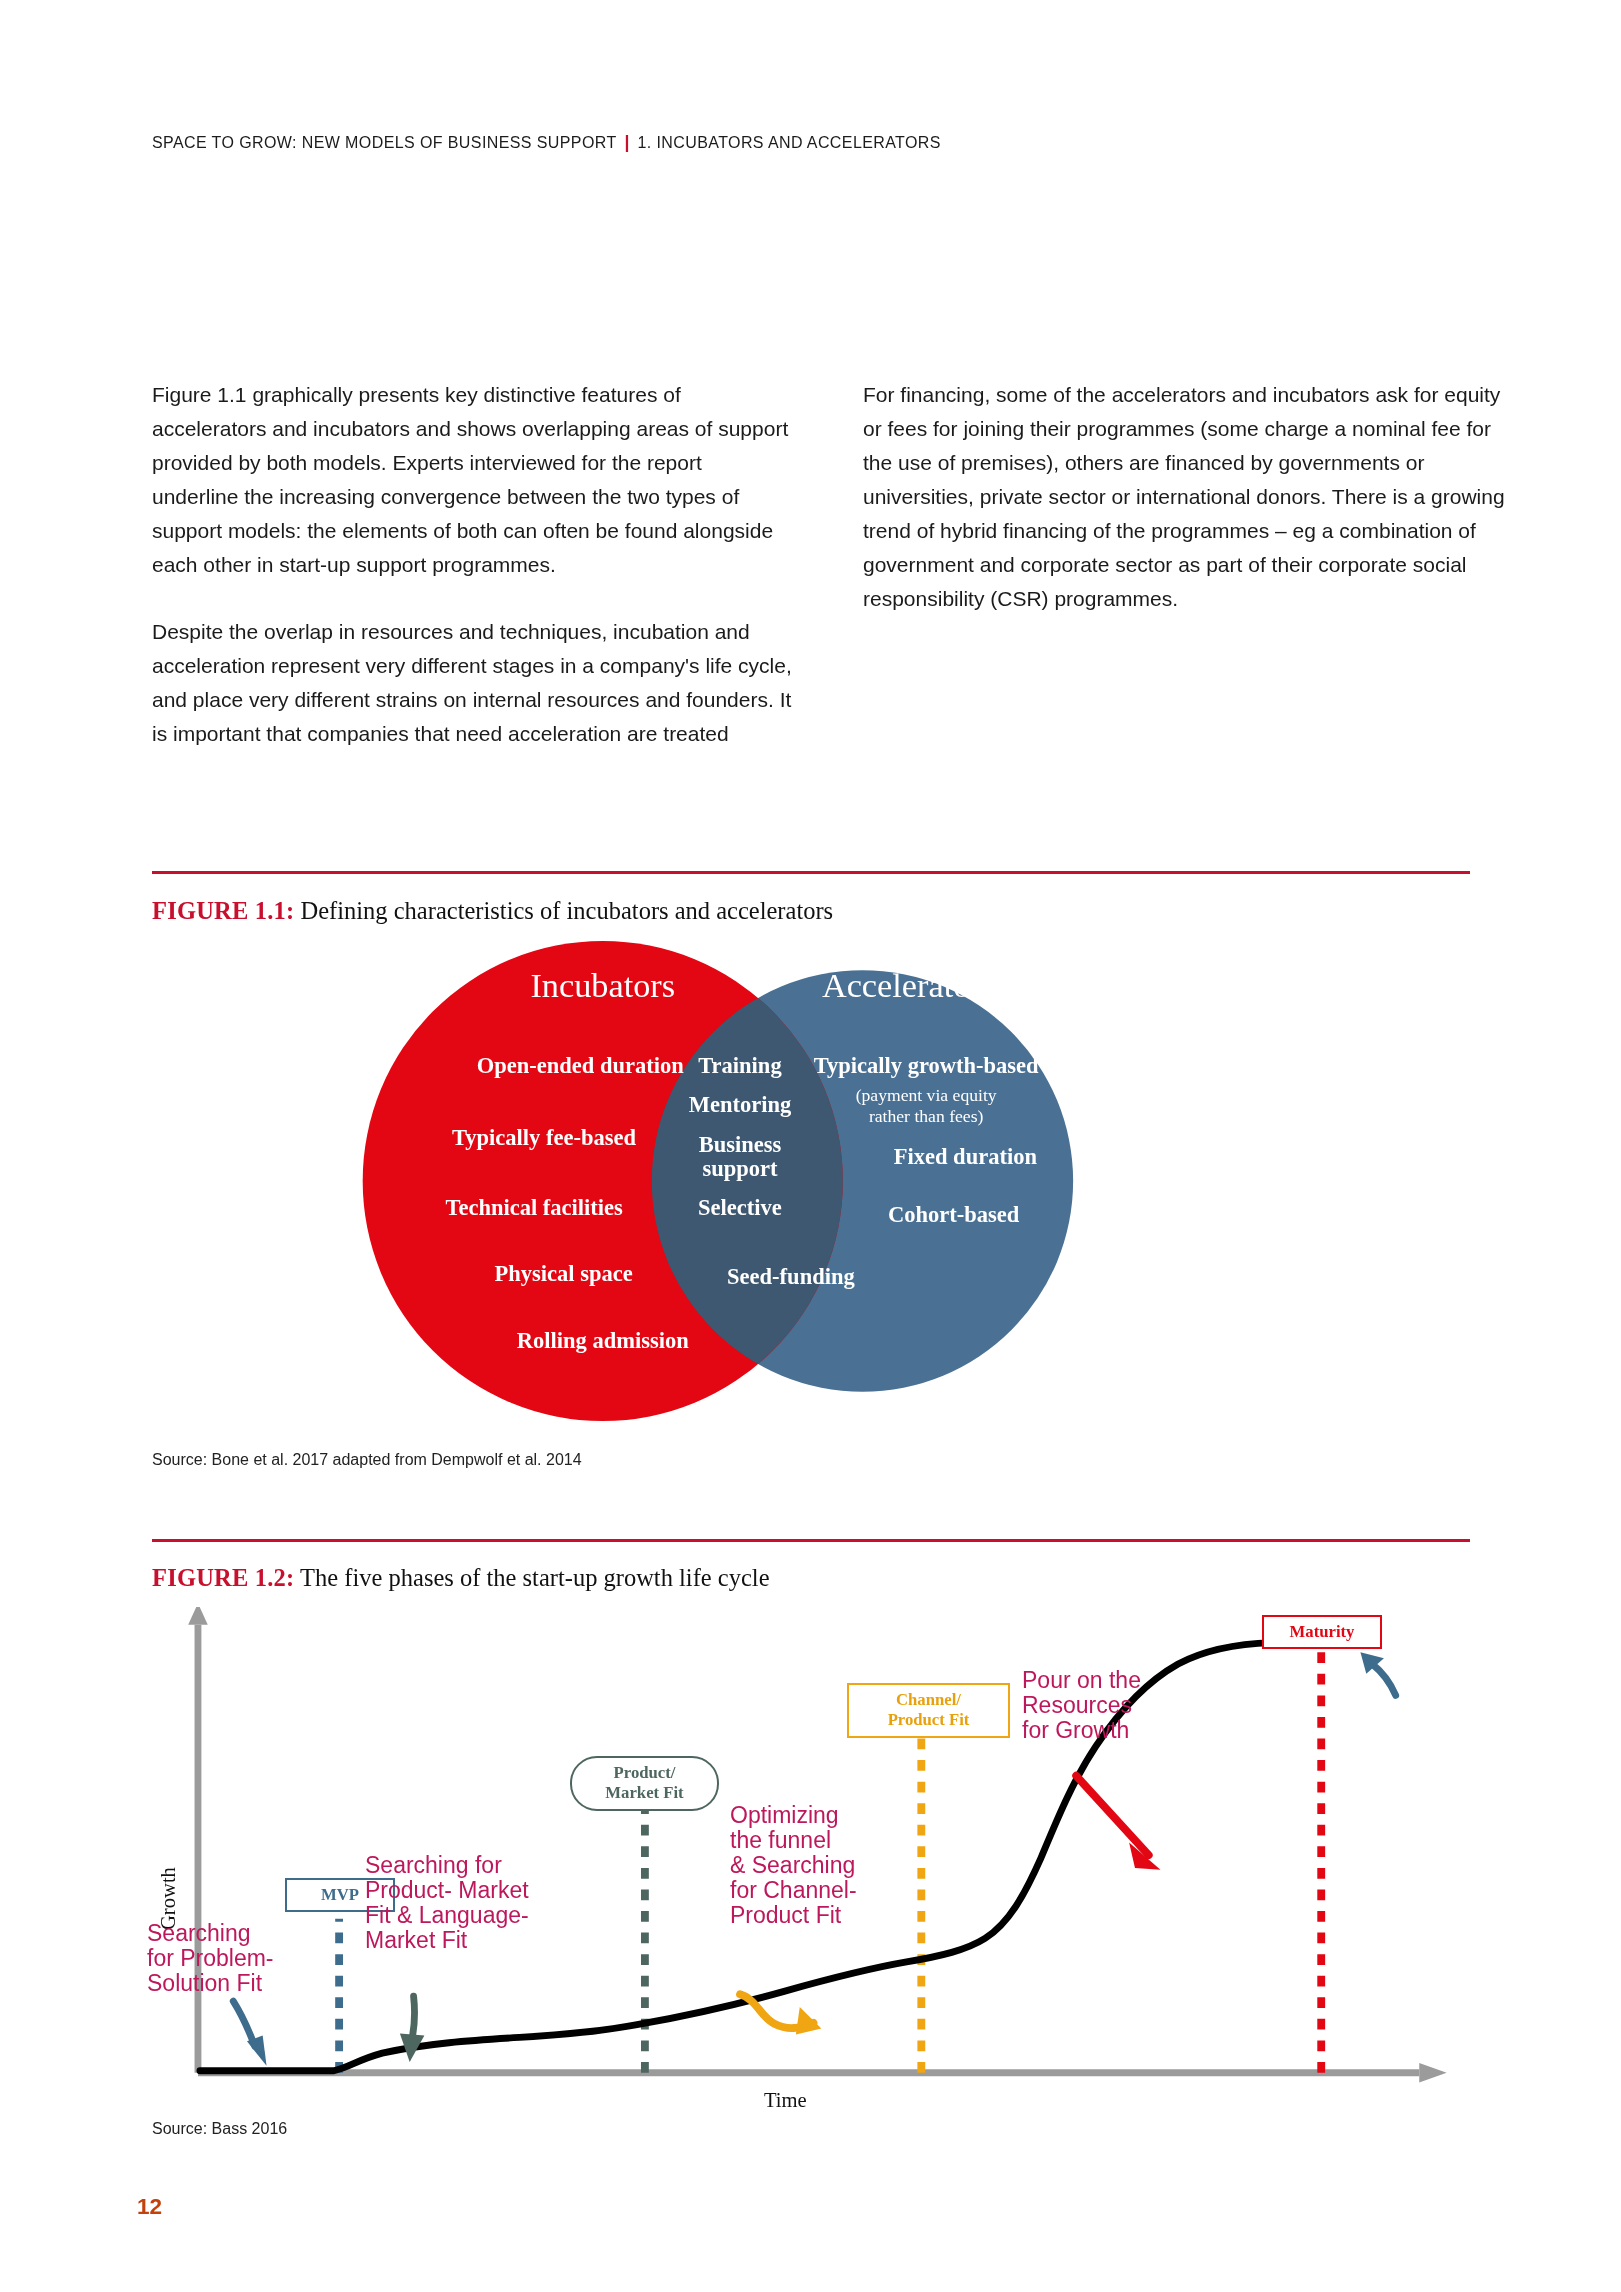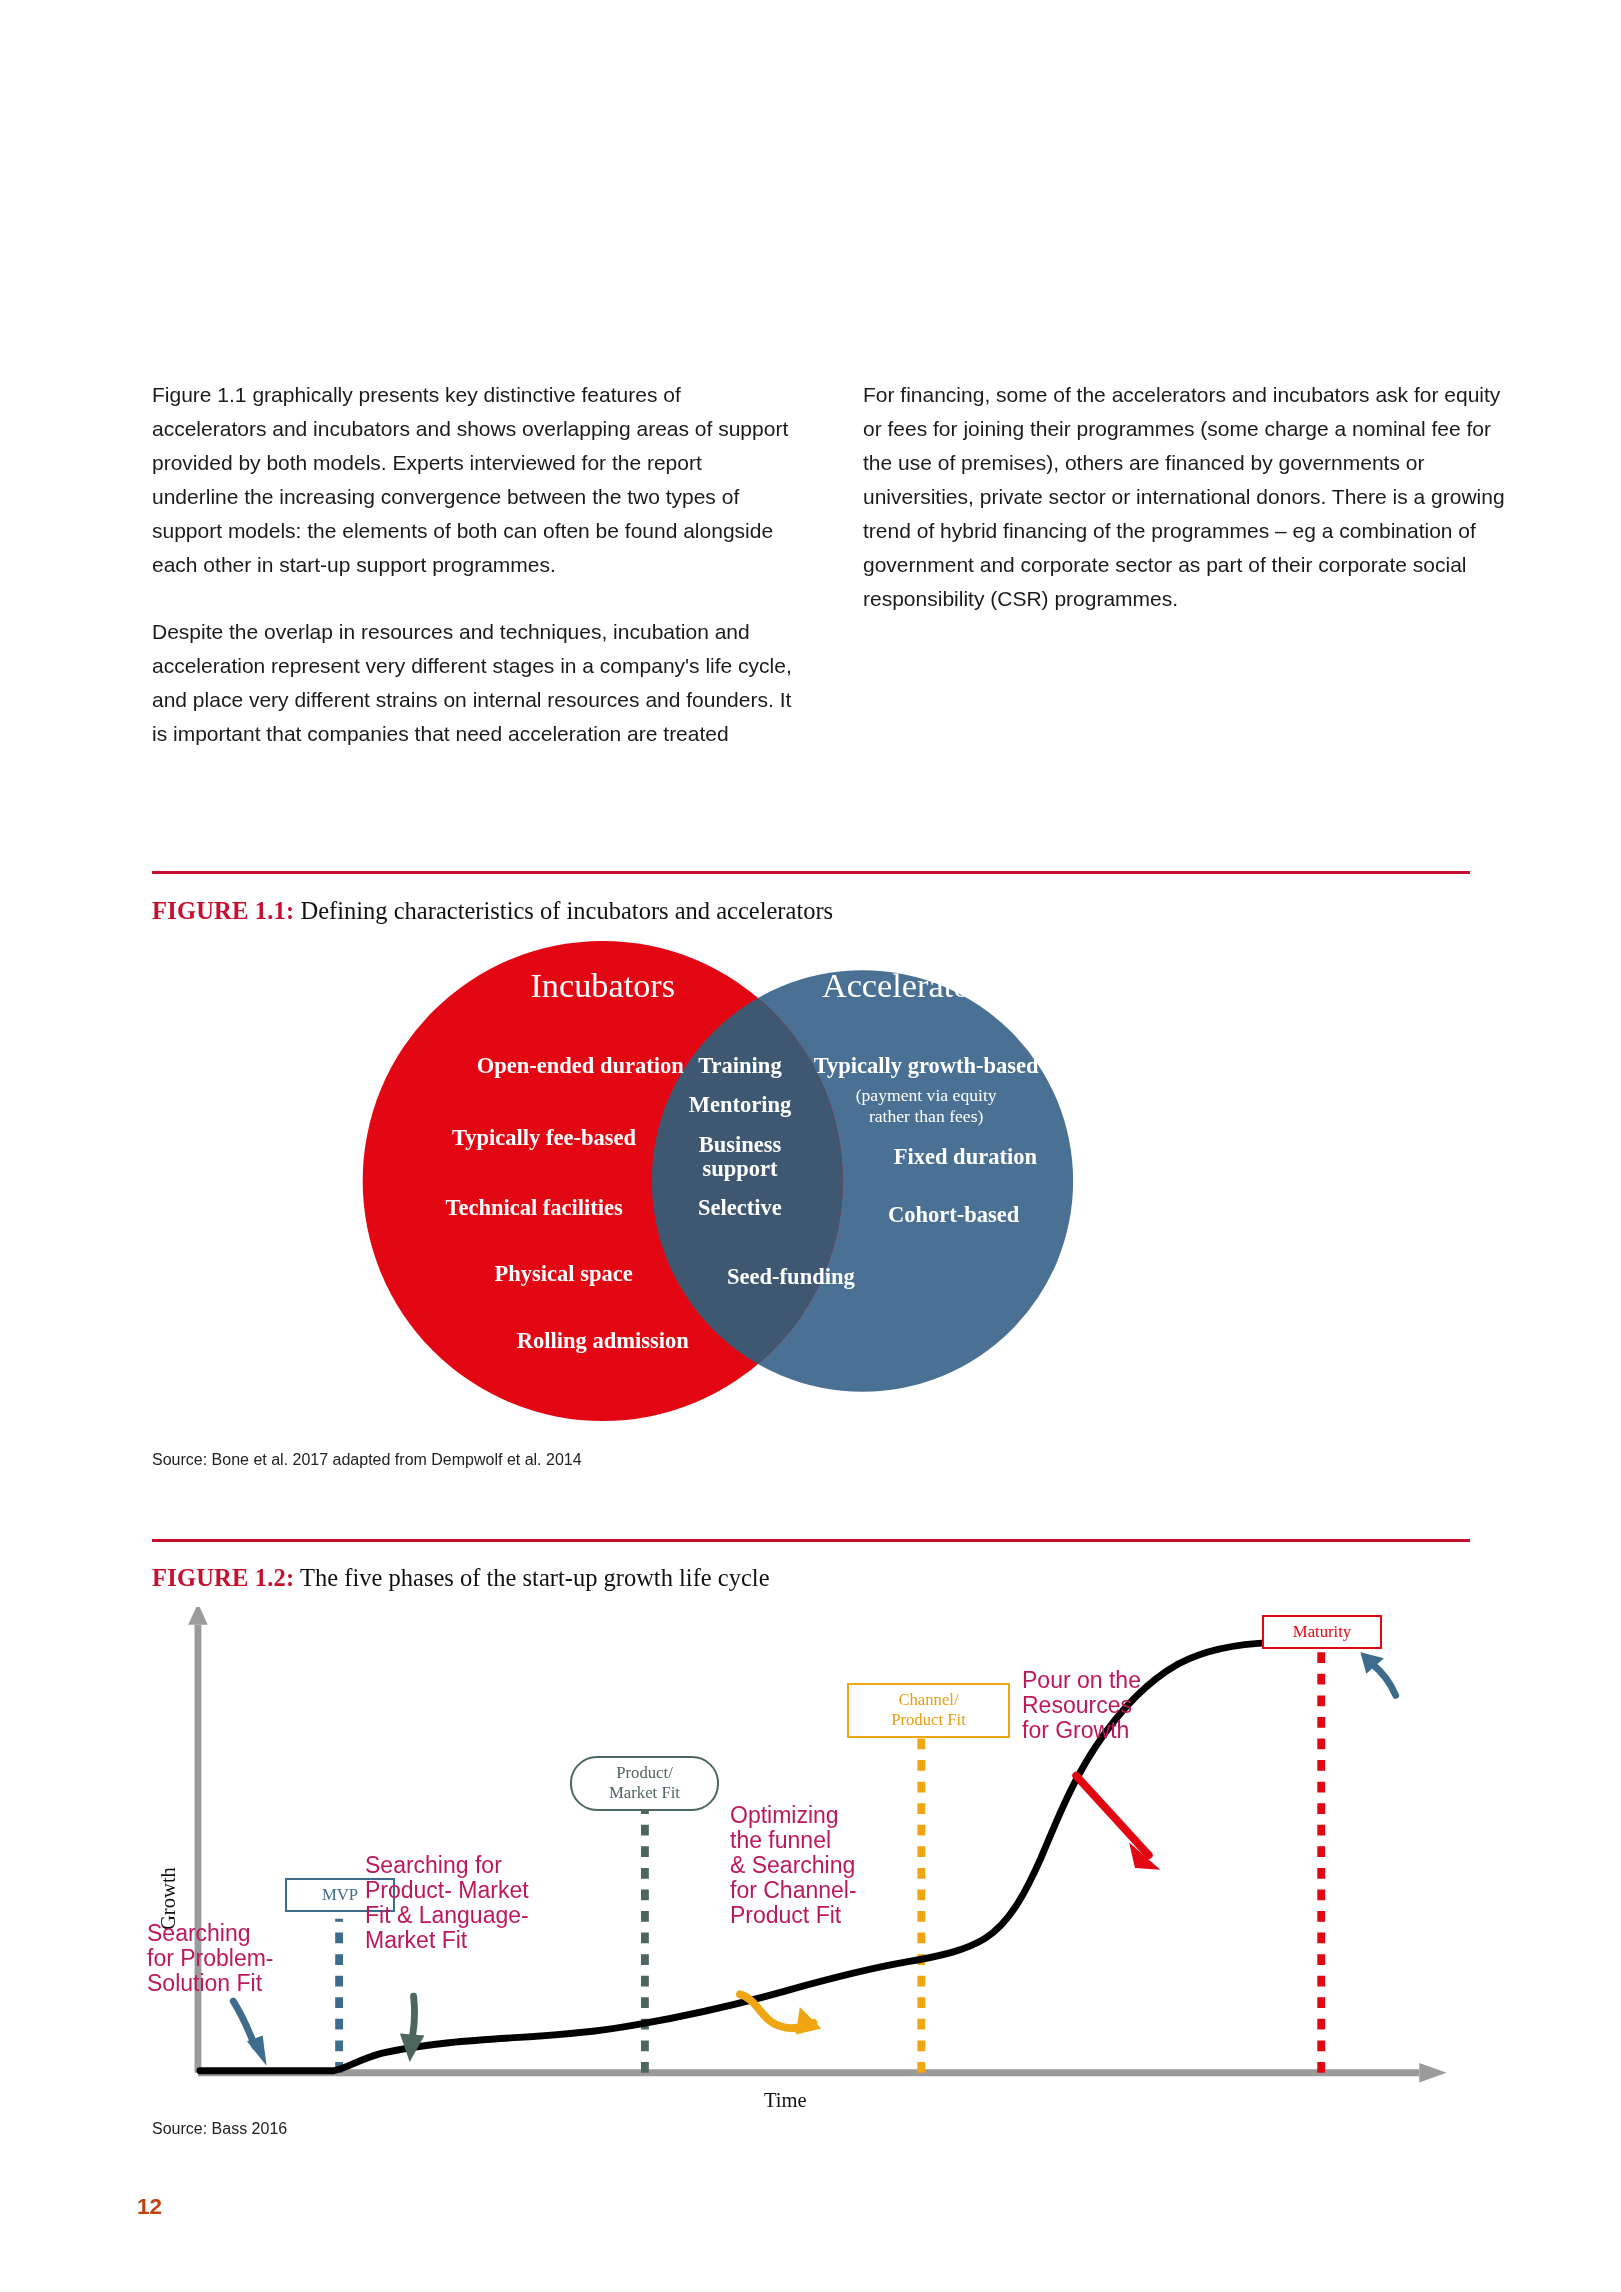--- a/index.html
+++ b/index.html
@@ -72,21 +72,21 @@
     font-size:20.6px; color:#111;
     white-space:nowrap;
   }
 
   
   .mbox {
     position:absolute;
     background:#ffffff;
     border:2.9px solid #000;
     font-family:"Liberation Serif", serif;
-    font-weight:normal;
+    font-weight:bold;
     font-size:16.7px;
     line-height:20.6px;
     text-align:center;
     padding:4.9px 9.8px;
     box-sizing:border-box;
     white-space:nowrap;
   }
 
   
   .note {
@@ -101,20 +101,23 @@
   .pageno {
     position:absolute; left:137px; top:2194px;
     font-size:22.5px; font-weight:bold; color:#c2410c;
   }
 </style>
 </head>
 <body>
 
 <div class="page">
 
+  <div class="runhead">
+    <span>SPACE TO GROW: NEW MODELS OF BUSINESS SUPPORT</span><span class="sep">|</span><span>1. INCUBATORS AND ACCELERATORS</span>
+  </div>
 
   <div class="col left">
     <p>Figure 1.1 graphically presents key distinctive features of accelerators and incubators and shows overlapping areas of support provided by both models. Experts interviewed for the report underline the increasing convergence between the two types of support models: the elements of both can often be found alongside each other in start-up support programmes.</p>
     <p>Despite the overlap in resources and techniques, incubation and acceleration represent very different stages in a company's life cycle, and place very different strains on internal resources and founders. It is important that companies that need acceleration are treated</p>
   </div>
   <div class="col right">
     <p>For financing, some of the accelerators and incubators ask for equity or fees for joining their programmes (some charge a nominal fee for the use of premises), others are financed by governments or universities, private sector or international donors. There is a growing trend of hybrid financing of the programmes – eg a combination of government and corporate sector as part of their corporate social responsibility (CSR) programmes.</p>
   </div>
 
   <div class="figrule" style="top:871px;"></div>

